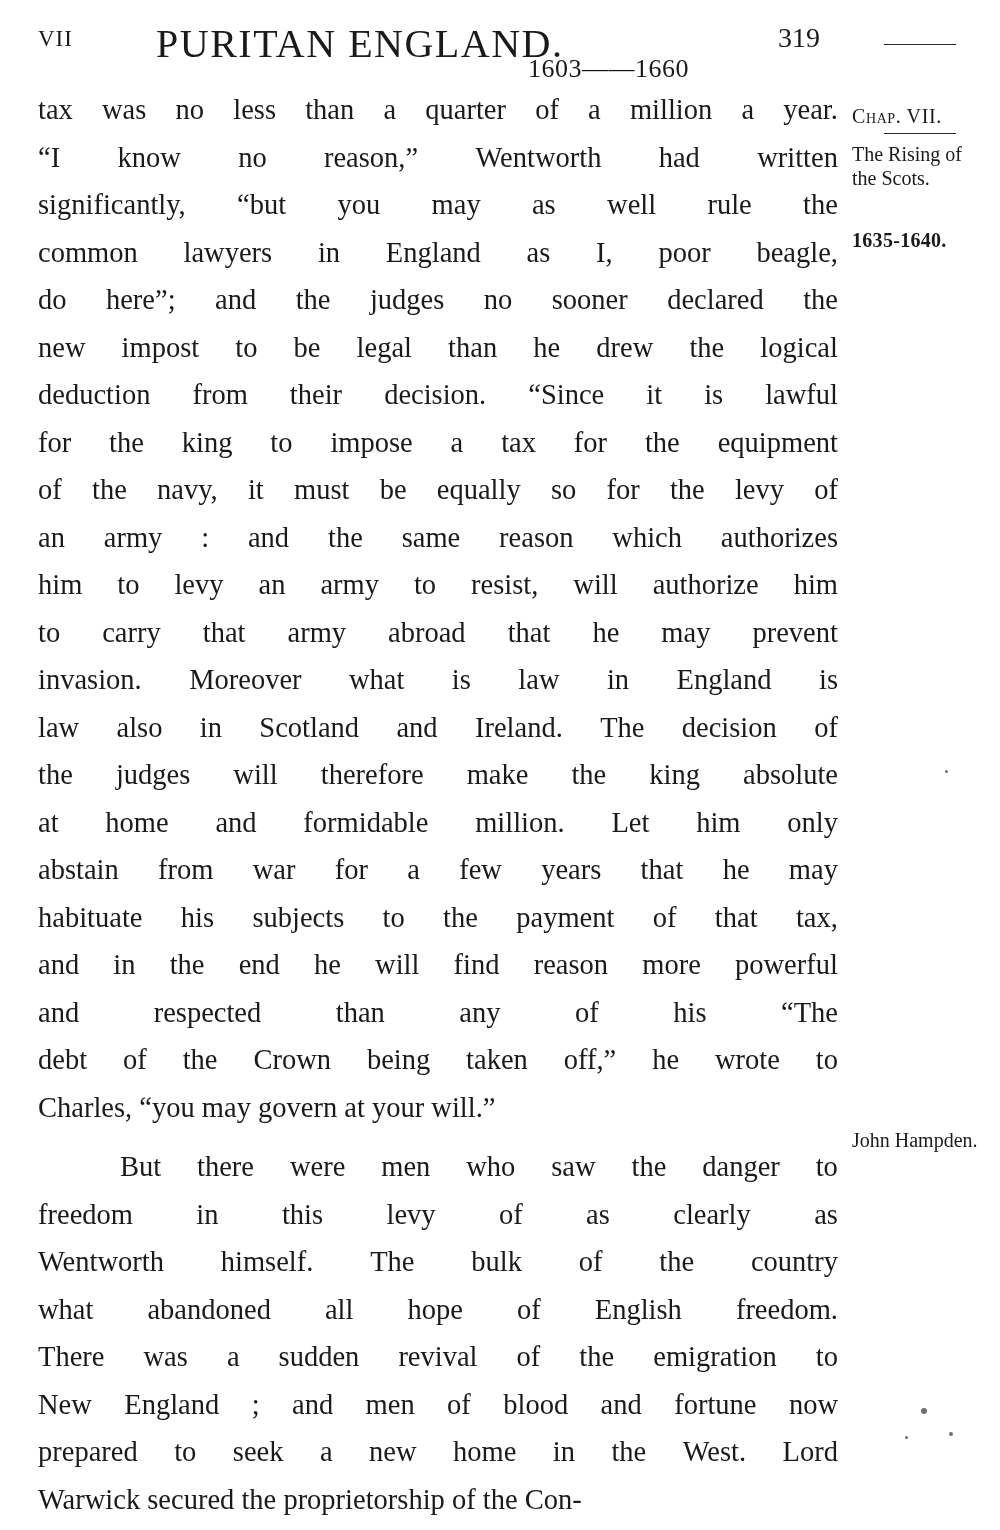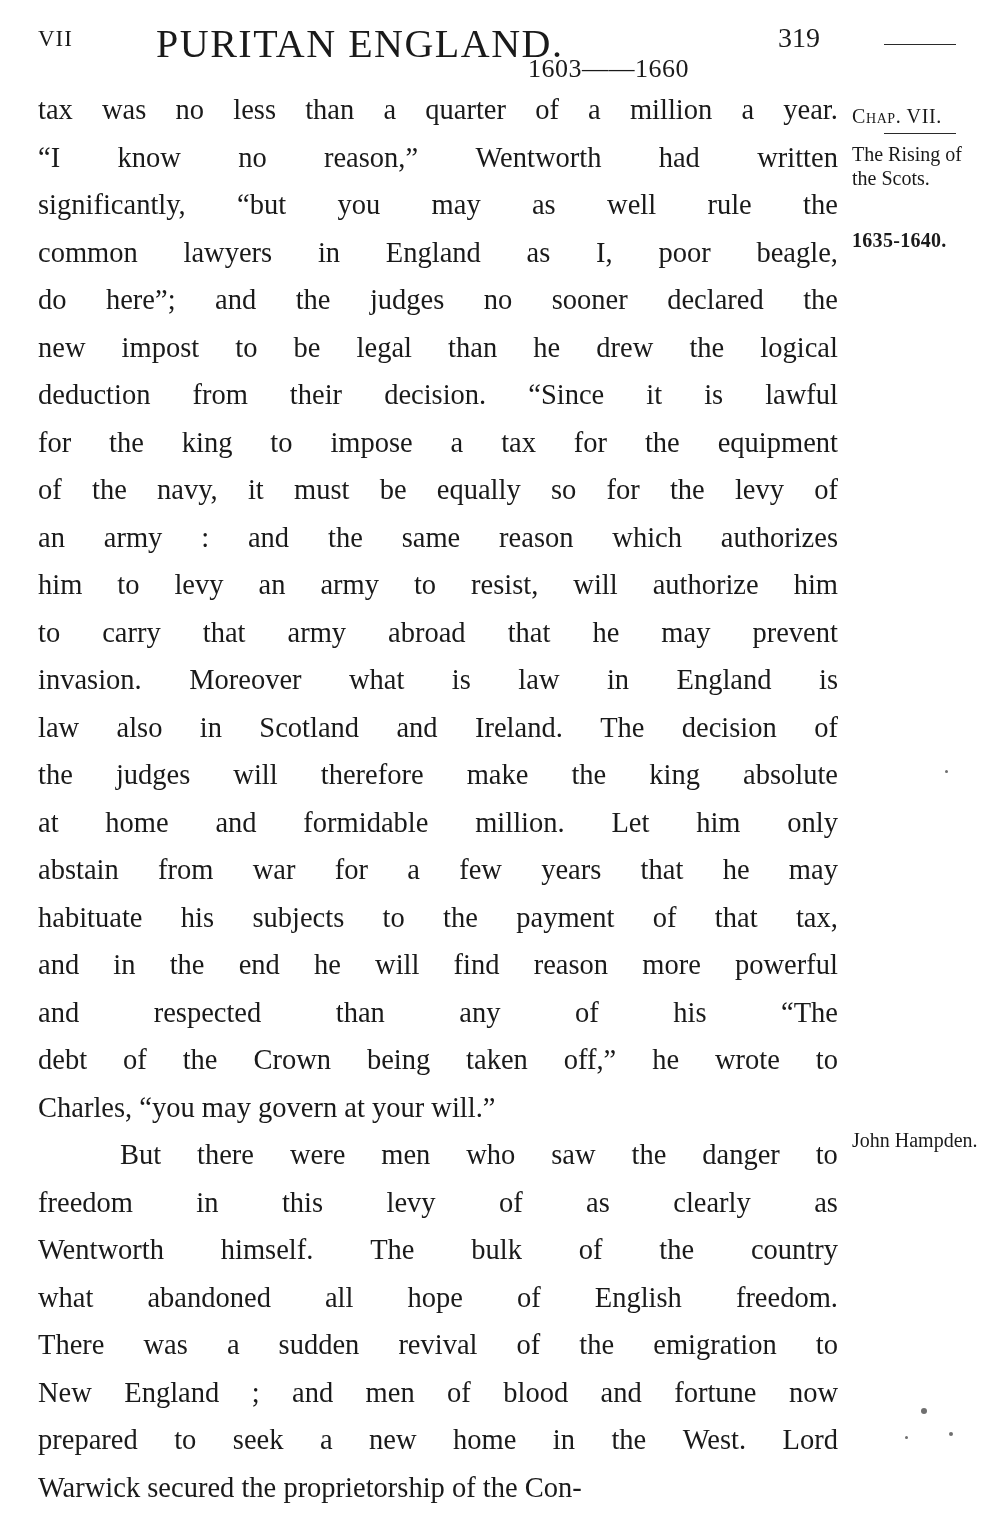--- a/index.html
+++ b/index.html
@@ -89,21 +89,21 @@
     white-space: pre;
   }
   .para.indent .line:first-child {
     text-indent: 0;
   }
   .indent-spacer {
     display: inline-block;
     width: 46px;
   }
   .para + .para {
-    margin-top: 0;
+    margin-top: 12px;
   }
 
   
   .margin-notes {
     position: absolute;
     top: 86px;
     left: 852px;
     width: 132px;
   }
   .note {

